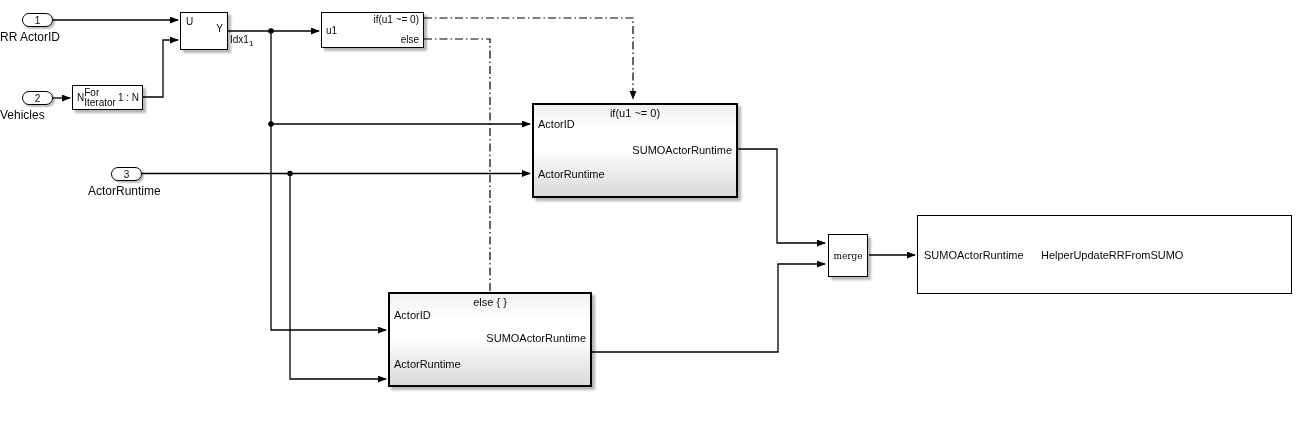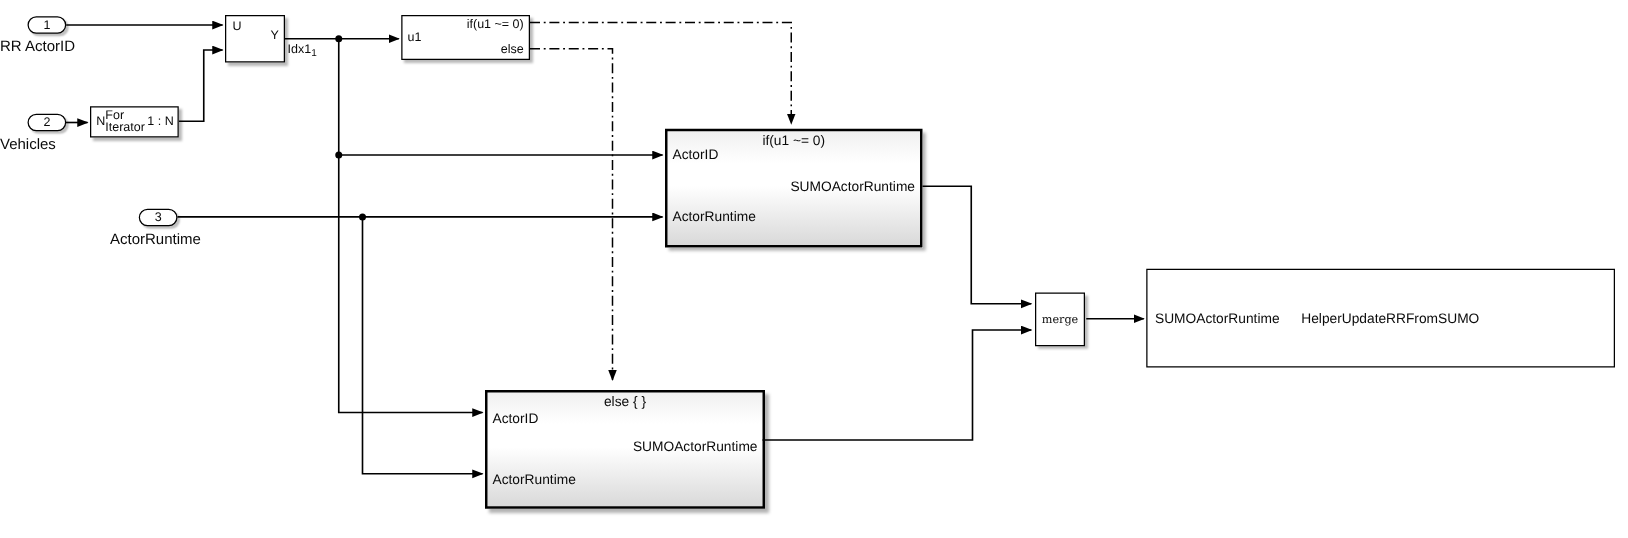--- a/index.html
+++ b/index.html
@@ -107,21 +107,21 @@
     <span class="ptxt small r" style="top:21px;margin-left:35px;">else</span>
   </div>
 
   <div class="blk subsys" style="left:532px;top:103px;width:206px;height:95px;">
     <span class="ptxt ctr" style="top:2px;">if(u1 ~= 0)</span>
     <span class="ptxt l" style="top:13px;">ActorID</span>
     <span class="ptxt r" style="top:39px;">SUMOActorRuntime</span>
     <span class="ptxt l" style="top:63px;">ActorRuntime</span>
   </div>
 
-  <div class="blk subsys" style="left:388px;top:312px;width:224px;height:95px;">
+  <div class="blk subsys" style="left:388px;top:292px;width:204px;height:95px;">
     <span class="ptxt ctr" style="top:2px;">else { }</span>
     <span class="ptxt l" style="top:15px;">ActorID</span>
     <span class="ptxt r" style="top:38px;">SUMOActorRuntime</span>
     <span class="ptxt l" style="top:64px;">ActorRuntime</span>
   </div>
 
   <div class="blk" style="left:828px;top:234px;width:40px;height:43px;">
     <div class="merge-txt">merge</div>
   </div>
 

